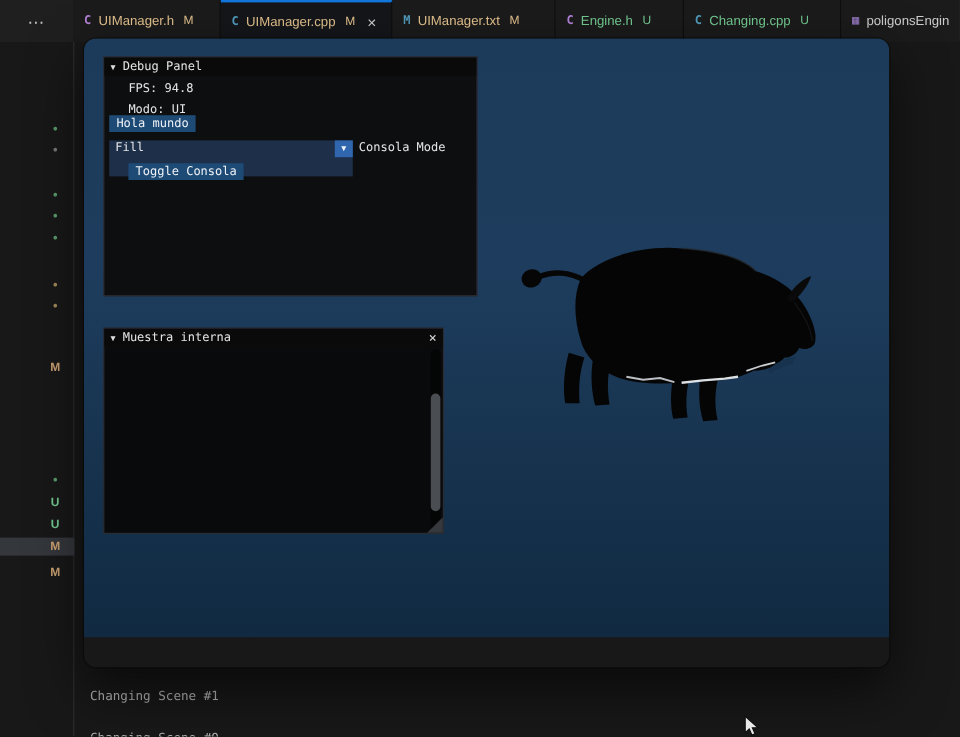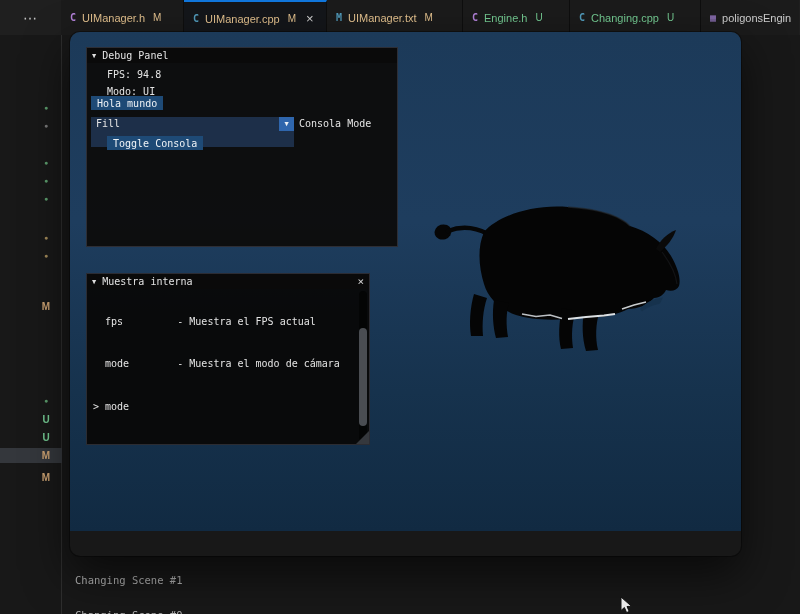--- a/index.html
+++ b/index.html
@@ -214,33 +214,20 @@
         <div class="combo-label">Consola Mode</div>
         <div class="imgui-btn" style="left:20px; top:88px">Toggle Consola</div>
       </div>
 
       <div class="imgui console-panel">
         <div class="imgui-title">
           <span class="imgui-collapse">▼</span>
           <span>Muestra interna</span>
           <span class="imgui-close">×</span>
         </div>
-        <div class="cp-lines">
-          <div>  fps         - Muestra el FPS actual</div>
-          <div>  mode        - Muestra el modo de cámara</div>
-          <div>&gt; mode</div>
-          
-          
-          
-          
-          
-          
-          
-          
-        </div>
         <div class="cp-track"></div>
         <div class="cp-thumb"></div>
         <div class="cp-grip"></div>
       </div>
 
     </div>
   </div>
 
   <svg class="cursor-svg" width="13" height="18" viewBox="0 0 13 18">
     <path d="M1,1 L1,14.5 L4.4,11.5 L6.6,16.6 L9.2,15.4 L7,10.5 L11.5,10.3 Z" fill="#e8e8e8" stroke="#111" stroke-width="1"></path>

